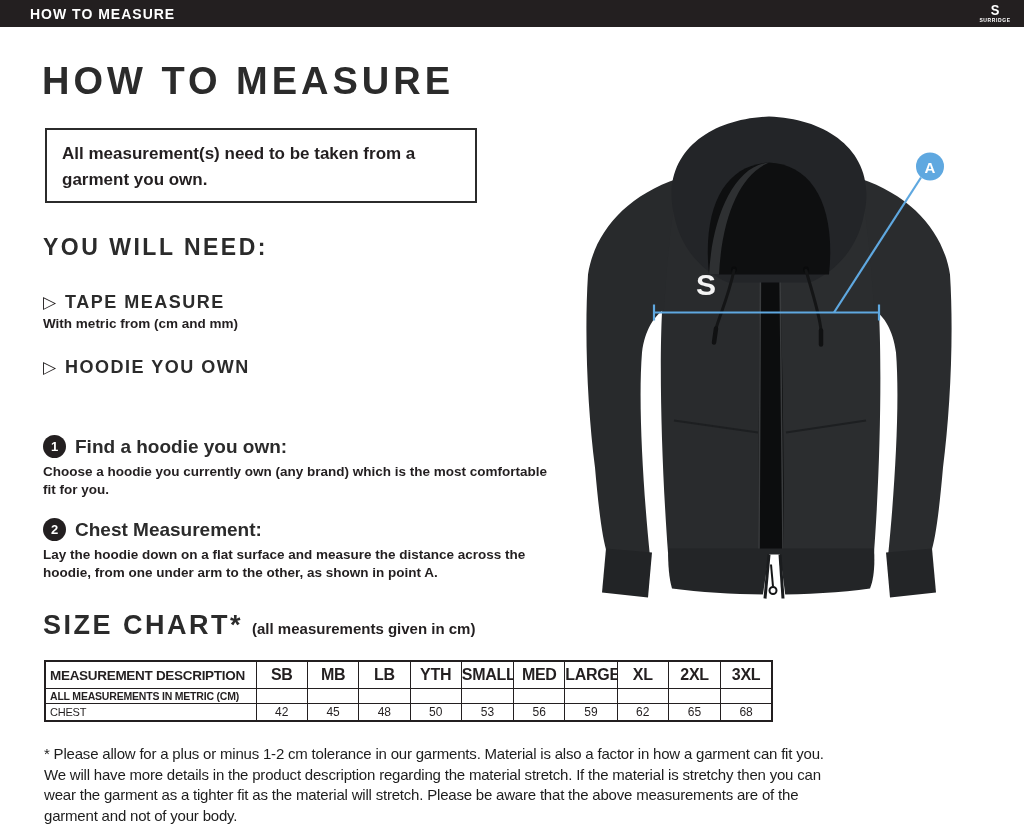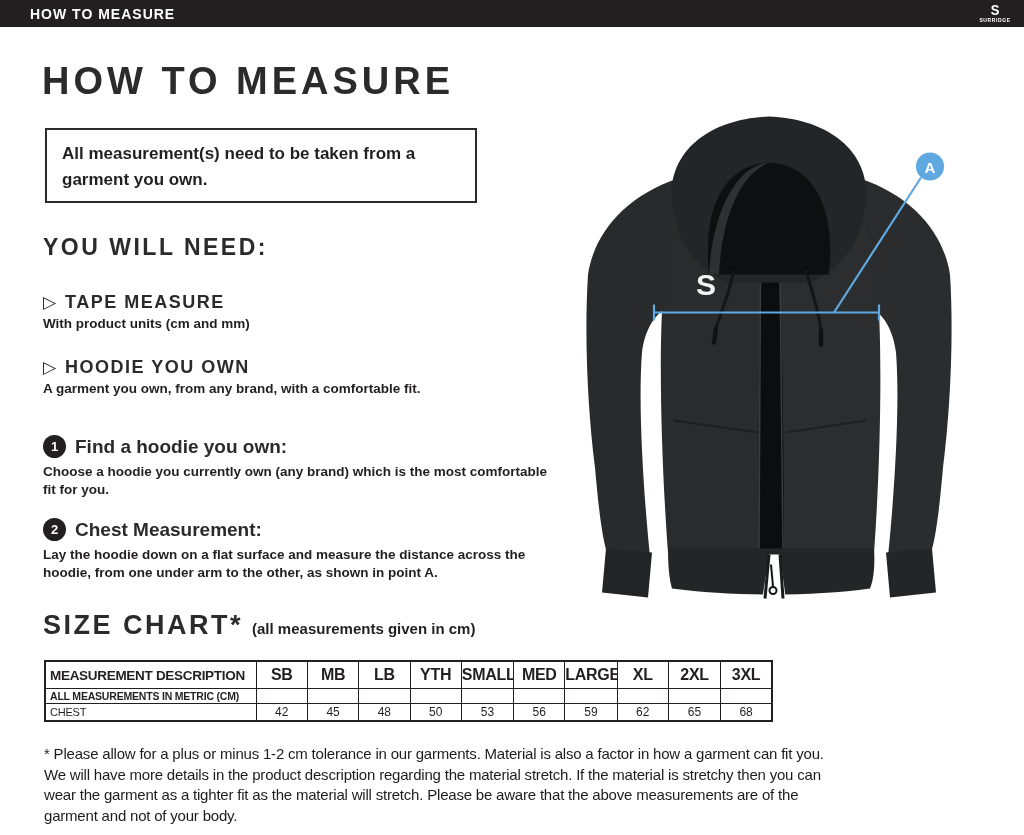--- a/index.html
+++ b/index.html
@@ -82,29 +82,28 @@
 
   <div class="notice">All measurement(s) need to be taken from a garment you own.</div>
 
   <div class="need-head">YOU WILL NEED:</div>
 
   <div class="need-item first">
     <div class="need-row">
       <span class="tri">▷</span>
       <span class="need-label">TAPE MEASURE</span>
     </div>
-    <div class="need-desc">With product units (cm and mm)</div>
+    <div class="need-desc">With metric from (cm and mm)</div>
   </div>
 
   <div class="need-item second">
     <div class="need-row">
       <span class="tri">▷</span>
       <span class="need-label">HOODIE YOU OWN</span>
     </div>
-    <div class="need-desc">A garment you own, from any brand, with a comfortable fit.</div>
   </div>
 
   <div class="step one">
     <div class="step-row">
       <span class="step-badge">1</span>
       <span class="step-title">Find a hoodie you own:</span>
     </div>
     <div class="step-desc">Choose a hoodie you currently own (any brand) which is the most comfortable fit for you.</div>
   </div>
 

